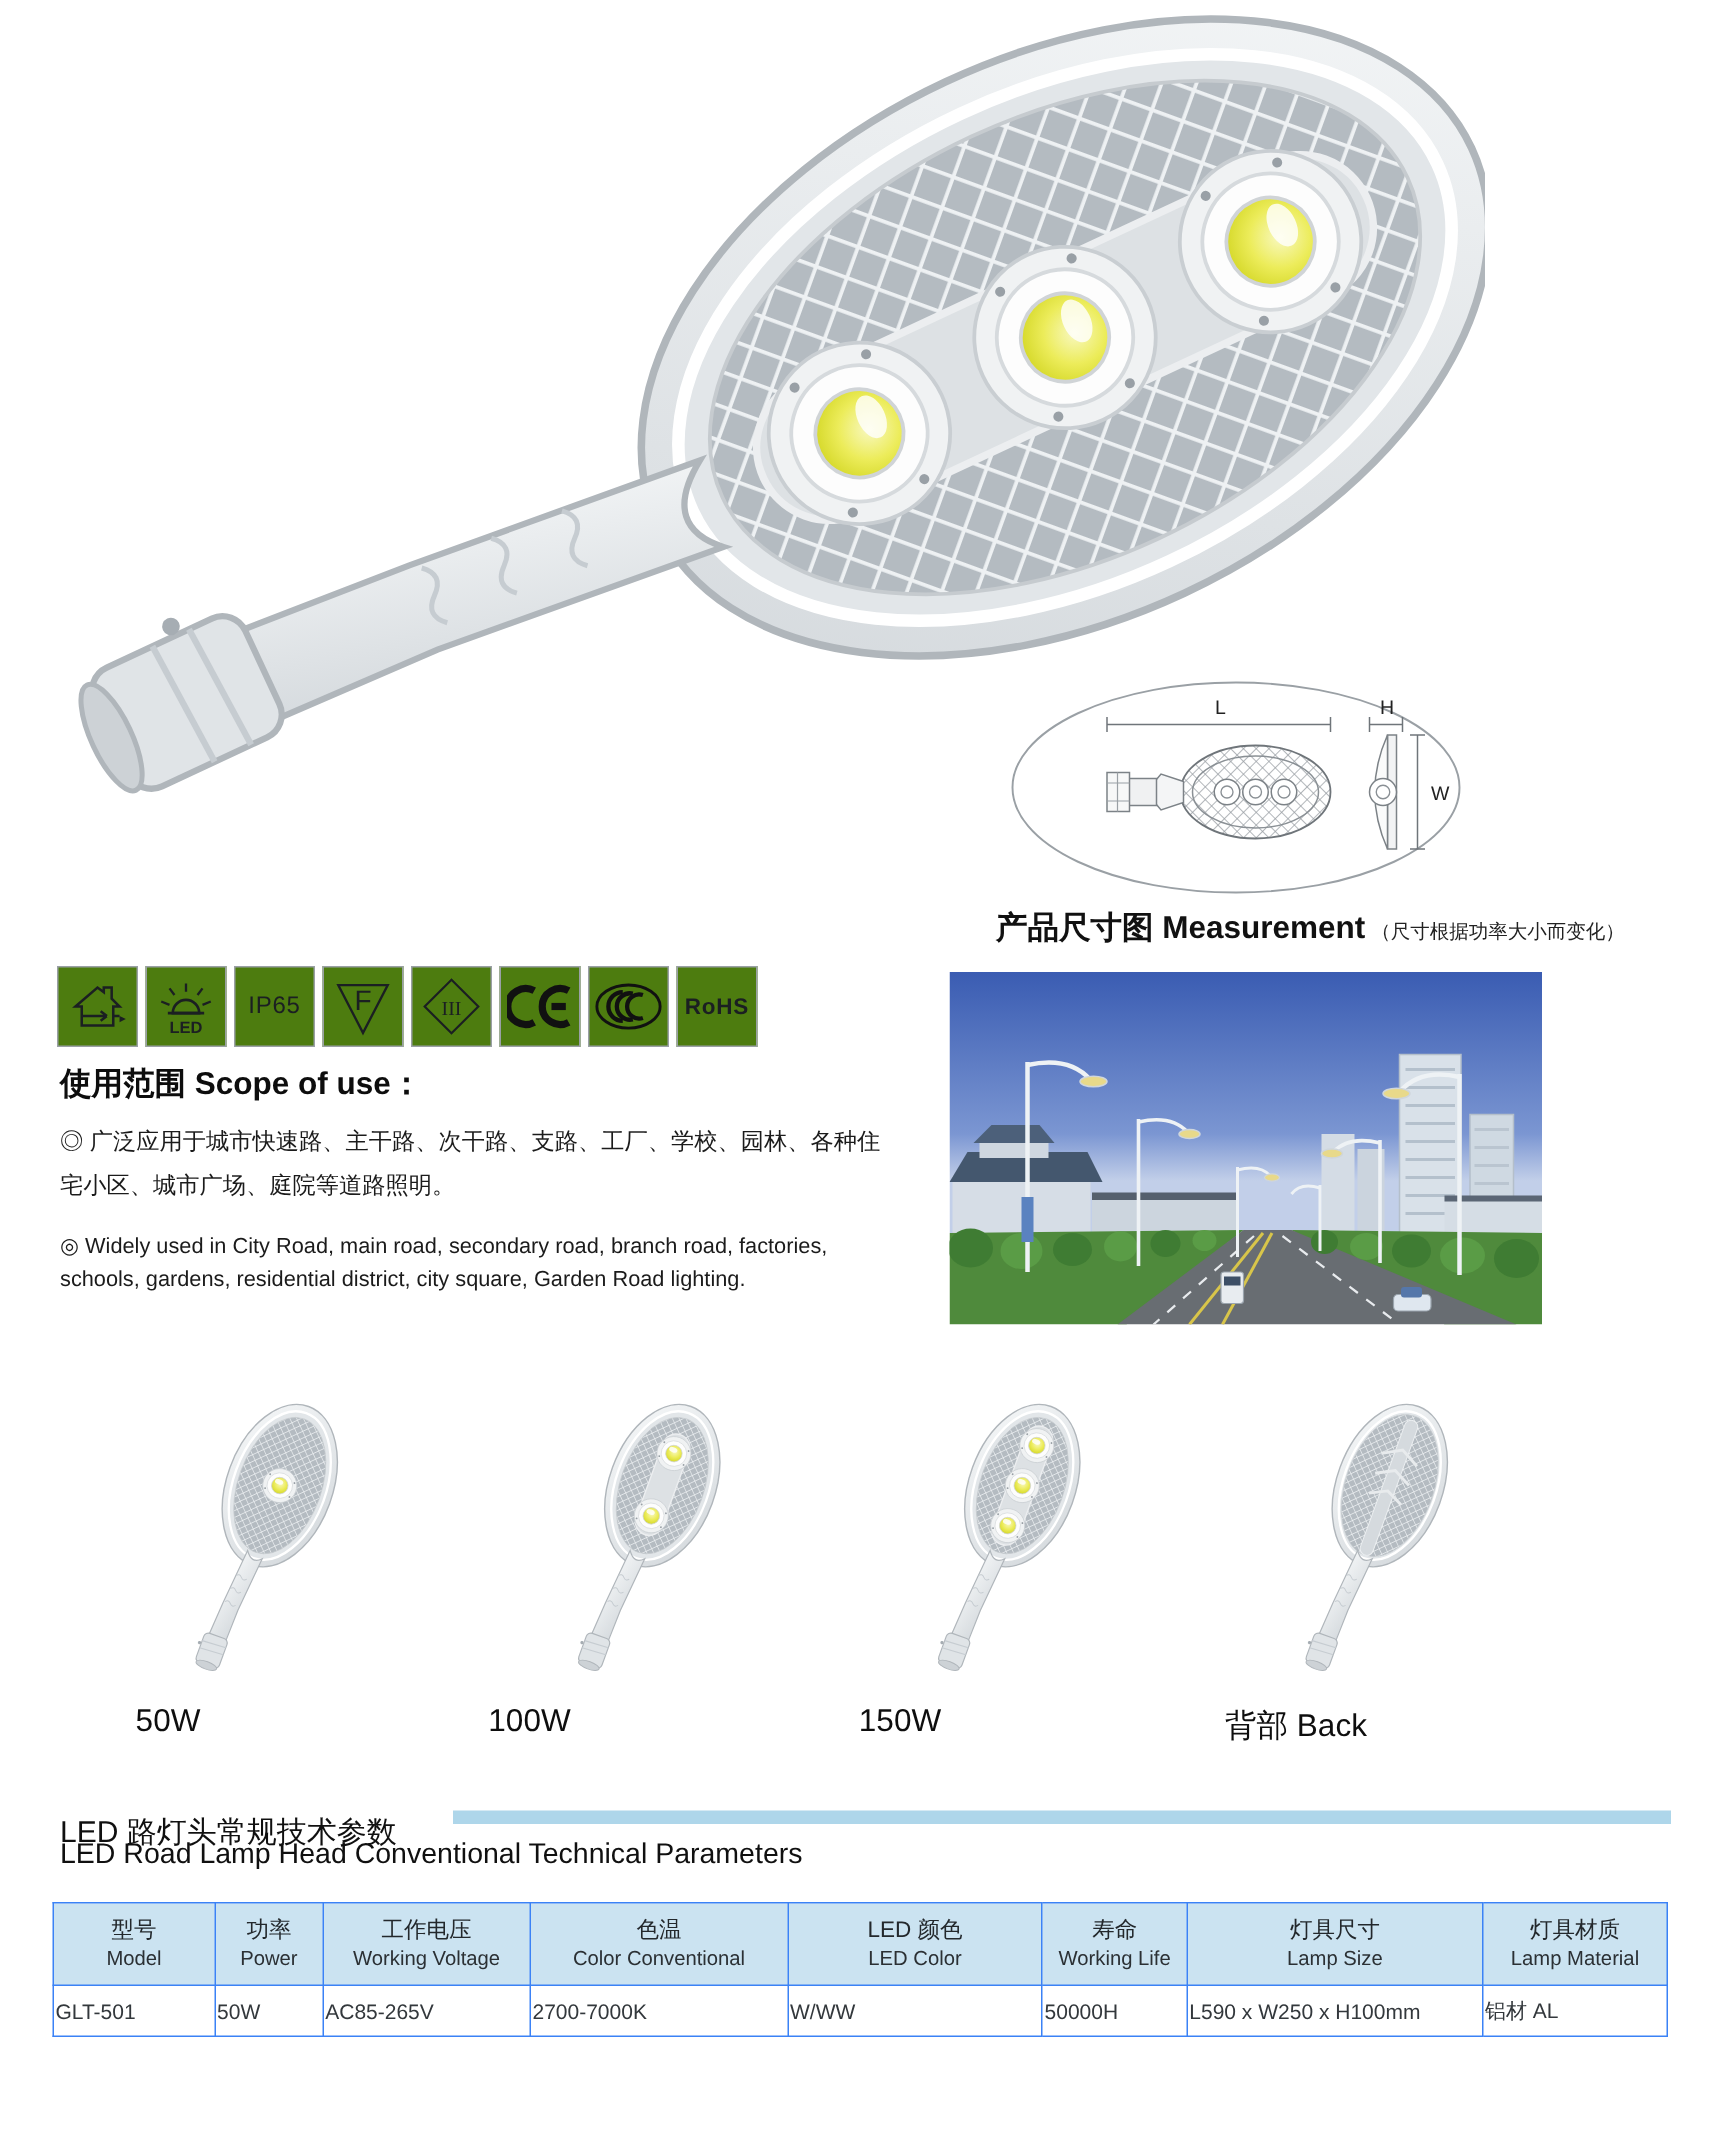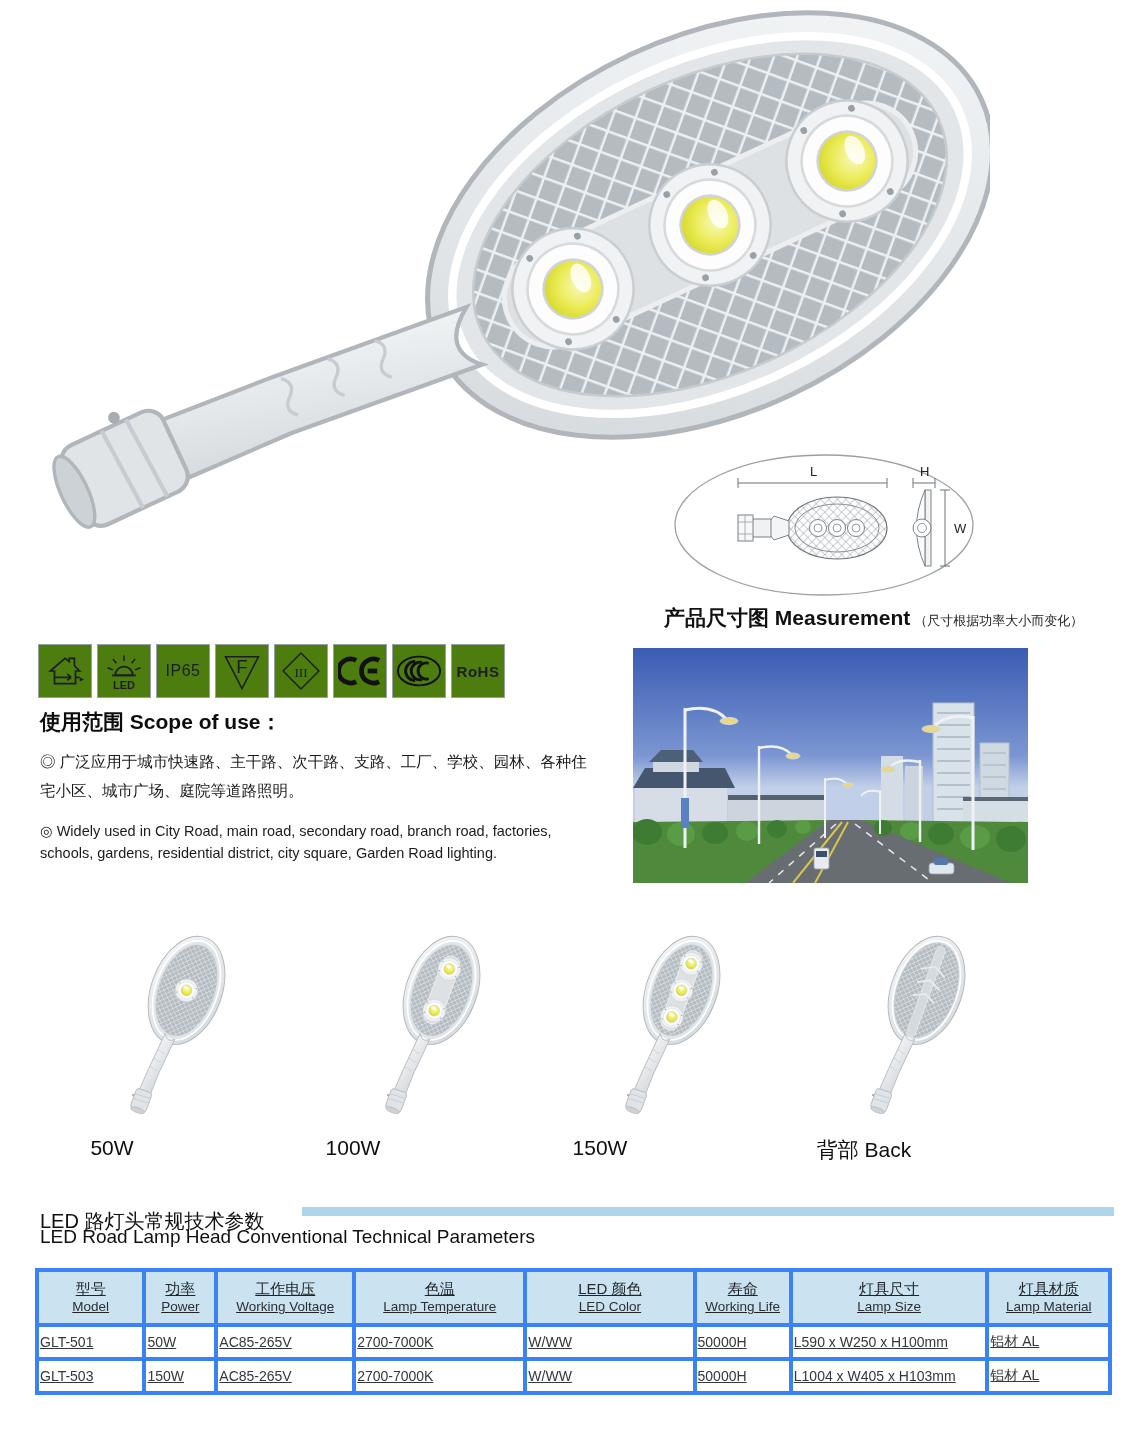--- a/index.html
+++ b/index.html
@@ -28,21 +28,21 @@
   .scope-zh{font-size:15.5px;line-height:1.85;color:#1b1b1b;margin:0 0 16px 0;}
   .scope-en{font-size:14.5px;line-height:1.5;color:#1b1b1b;margin:0;}
   
   .variant{top:928px;width:235px;height:205px;}
   .variant-label{top:1136px;font-size:21px;color:#0e0e0e;transform:translateX(-50%);white-space:nowrap;}
   
   .params-zh{left:40px;top:1196px;font-size:20px;color:#101010;white-space:nowrap;margin-top:12px;}
   .params-bar{left:302px;top:1207px;width:812px;height:9px;background:#aed6ea;}
   .params-en{left:40px;top:1226px;font-size:19px;color:#101010;white-space:nowrap;}
   table.params{left:35px;top:1268px;position:absolute;border-collapse:collapse;table-layout:fixed;width:1077px;}
-  table.params th,table.params td{border:4px solid #3b82f6;vertical-align:middle;box-sizing:border-box;text-decoration:underline;}
+  table.params th,table.params td{border:1px solid #3b82f6;vertical-align:middle;box-sizing:border-box;}
   table.params thead th{background:#cbe3f1;height:55px;font-weight:normal;padding:2px;}
   table.params thead .zh{font-size:15px;color:#23282c;line-height:1.3;}
   table.params thead .en{font-size:13.5px;color:#2b3034;line-height:1.3;}
   table.params tbody td{height:34px;font-size:14px;color:#33383c;background:#fff;}
 </style>
 </head>
 <body>
 
 <div class="abs hero-lamp" id="hero-lamp"><svg viewBox="0 0 960 575" width="960" height="575">
      <g transform="translate(680,220) rotate(65) scale(1.68) translate(-150,-190)">
@@ -545,21 +545,21 @@
         <th style="width: 71px;">
           <div class="zh">功率</div>
                   <div class="en">Power</div>
         </th>
         <th style="width: 136px;">
           <div class="zh">工作电压</div>
                   <div class="en">Working Voltage</div>
         </th>
         <th style="width: 169px;">
           <div class="zh">色温</div>
-                  <div class="en">Lamp Temperature</div>
+                  <div class="en">Color Conventional</div>
         </th>
         <th style="width: 167px;">
           <div class="zh">LED 颜色</div>
                   <div class="en">LED Color</div>
         </th>
         <th style="width: 95px;">
           <div class="zh">寿命</div>
                   <div class="en">Working Life</div>
         </th>
         <th style="width: 194px;">
@@ -576,24 +576,14 @@
       <tr>
         <td>GLT-501</td>
         <td>50W</td>
         <td>AC85-265V</td>
         <td>2700-7000K</td>
         <td>W/WW</td>
         <td>50000H</td>
         <td>L590 x W250 x H100mm</td>
         <td>铝材 AL</td>
       </tr>
-      <tr>
-        <td>GLT-503</td>
-        <td>150W</td>
-        <td>AC85-265V</td>
-        <td>2700-7000K</td>
-        <td>W/WW</td>
-        <td>50000H</td>
-        <td>L1004 x W405 x H103mm</td>
-        <td>铝材 AL</td>
-      </tr>
     </tbody>
 </table>
 
 </body></html>

